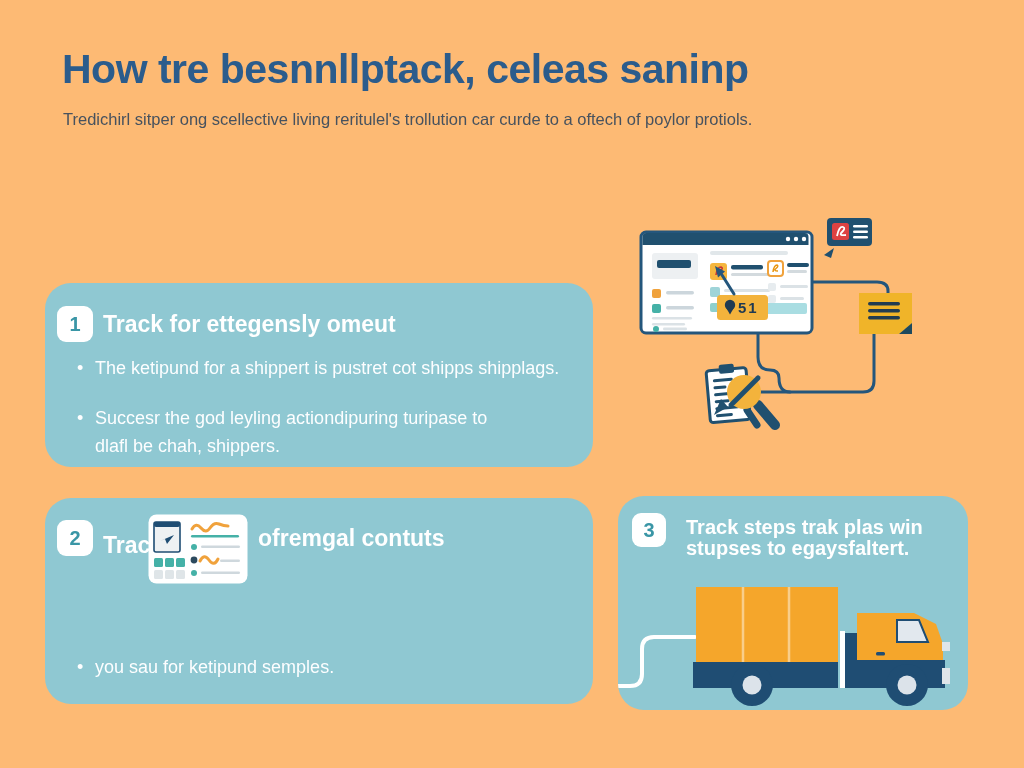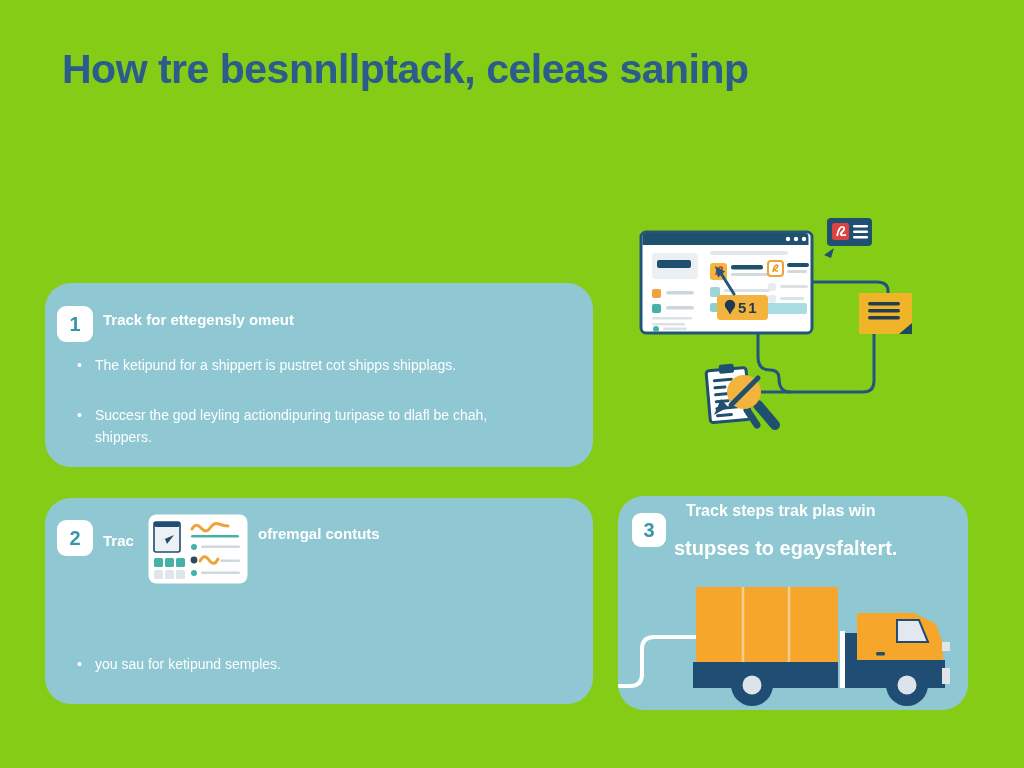--- a/index.html
+++ b/index.html
@@ -1,38 +1,39 @@
 <!DOCTYPE html>
 <html><head>
 <meta charset="utf-8">
 <style>
   html,body{margin:0;padding:0;background:#fff;}
-  .canvas{position:relative;width:1024px;height:768px;background:#84cc16;
+  .canvas{position:relative;width:1024px;height:768px;background:#fdba74;
     font-family:"Liberation Sans",sans-serif;overflow:hidden;}
   .title{position:absolute;left:62px;top:46px;font-size:41px;font-weight:bold;
     color:#2b5c8c;letter-spacing:-0.5px;}
   .subtitle{position:absolute;left:63px;top:110px;font-size:16.5px;color:#47525e;}
   .panel{position:absolute;background:#8fc8d2;border-radius:26px;color:#fff;}
   .badge{position:absolute;width:36px;height:36px;background:#fff;border-radius:9px;
     display:flex;align-items:center;justify-content:center;
     font-weight:bold;font-size:20px;color:#3a96a6;}
-  .step-heading{position:absolute;font-weight:bold;font-size:15px;color:#fff;}
-  .bullet{position:absolute;font-size:14px;line-height:1.55;color:#fdfeff;}
+  .step-heading{position:absolute;font-weight:bold;font-size:23px;color:#fff;}
+  .bullet{position:absolute;font-size:18px;line-height:1.55;color:#fdfeff;}
   .bullet::before{content:"•";position:absolute;left:-18px;top:0;}
   #box1{left:45px;top:283px;width:548px;height:184px;}
   #box2{left:45px;top:498px;width:548px;height:206px;}
   #box3{left:618px;top:496px;width:350px;height:214px;overflow:hidden;}
   .abs{position:absolute;}
 </style>
 </head>
 <body>
 
 <div class="canvas">
 
   <div class="title">How tre besnnllptack, celeas saninp</div>
+  <div class="subtitle">Tredichirl sitper ong scellective living reritulel's trollution car curde to a oftech of poylor protiols.</div>
 
   <div id="box1" class="panel">
     <div class="badge" style="left:12px;top:23px;">
       <span>1</span>
     </div>
     <div class="step-heading" style="left:58px;top:28px;">Track for ettegensly omeut</div>
     <div class="bullet" style="left:50px;top:72px;width:480px;">The ketipund for a shippert is pustret cot shipps shipplags.</div>
     <div class="bullet" style="left:50px;top:122px;width:420px;">Succesr the god leyling actiondipuring turipase to dlafl be chah, shippers.</div>
   </div>
 
@@ -96,22 +97,22 @@
       <g>
         <circle cx="134" cy="189" r="21" fill="#1f4d73"></circle>
         <circle cx="134" cy="189" r="9.5" fill="#dce3ea"></circle>
         <circle cx="289" cy="189" r="21" fill="#1f4d73"></circle>
         <circle cx="289" cy="189" r="9.5" fill="#dce3ea"></circle>
       </g>
     </svg>
     <div class="badge" style="left:14px;top:17px;width:34px;height:34px;">
       <span>3</span>
     </div>
-    <div class="step-heading" style="left:68px;top:6px;font-size:16px;">Track steps trak plas win</div>
-    <div class="step-heading" style="left:56px;top:41px;font-size:20px;text-align:center;">stupses to egaysfaltert.</div>
+    <div class="step-heading" style="left:68px;top:20px;font-size:20px;">Track steps trak plas win</div>
+    <div class="step-heading" style="left:68px;top:41px;font-size:20px;text-align:center;">stupses to egaysfaltert.</div>
   </div>
 
   <svg class="abs" style="left:600px;top:205px;" width="380" height="275" viewBox="0 0 380 275">
 
     <g fill="none" stroke="#24567c" stroke-width="3" stroke-linecap="round">
       <path d="M212,77 H277 Q288,77 288,86 V92"></path>
       <path d="M158,128 V152 Q158,165 170,165 Q179,165 179,173 Q179,187 190,187 H263 Q274,187 274,176 V129"></path>
       <path d="M161,187 H190"></path>
     </g>
 

